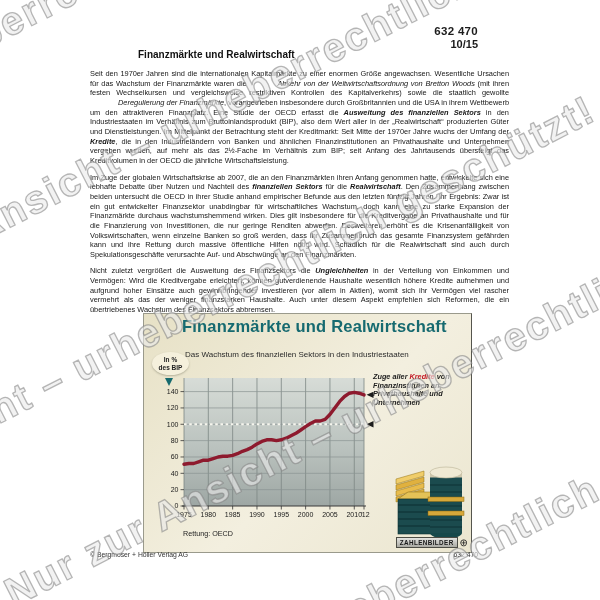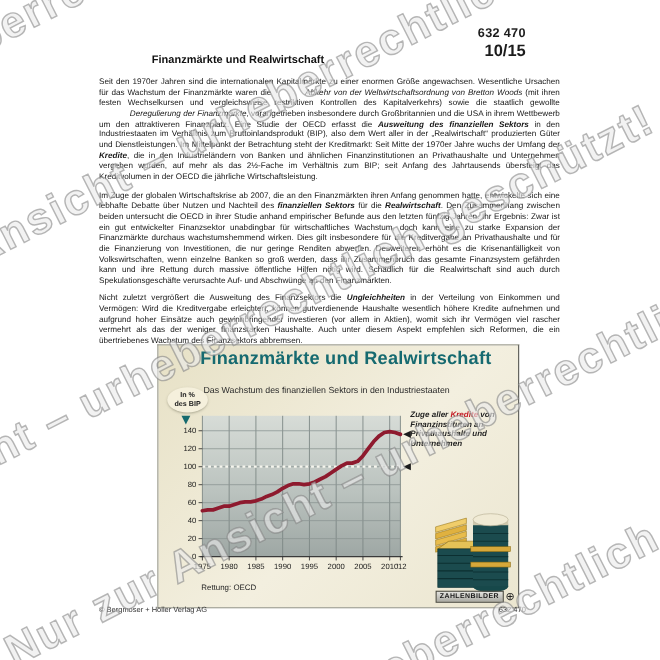--- a/index.html
+++ b/index.html
@@ -1,20 +1,20 @@
 <!DOCTYPE html>
 <html><head>
 <meta charset="utf-8">
 <style>
   html,body{margin:0;padding:0;background:#fff;}
   #page{position:relative;width:600px;height:600px;background:#ffffff;overflow:hidden;
         font-family:"Liberation Sans",sans-serif;color:#1c1c1c;}
   
   .hdr-num{position:absolute;top:25px;right:122px;font-size:11.5px;font-weight:bold;text-align:right;letter-spacing:.3px;}
-  .hdr-page{position:absolute;top:38px;right:122px;font-size:15px;font-weight:bold;text-align:right;}
+  .hdr-page{position:absolute;top:38px;right:122px;font-size:11px;font-weight:bold;text-align:right;}
   .doc-title{position:absolute;left:138px;top:49px;font-size:10px;font-weight:bold;color:#111;}
   
   .paras{position:absolute;left:90px;top:69px;width:419px;}
   .paras p{margin:0 0 7px 0;font-size:7.4px;line-height:9.65px;text-align:justify;color:#161616;}
   .paras .b{font-weight:bold;font-style:italic;}
   .paras .i{font-style:italic;margin-left:28px;}
   
   .info{position:absolute;left:143px;top:313px;width:329px;height:240px;
         background:linear-gradient(135deg,#e7e1c6 0%,#f3efdf 55%,#ebe6d0 100%);
         border:1px solid #9a9a8c;border-right-color:#55554e;box-sizing:border-box;}

